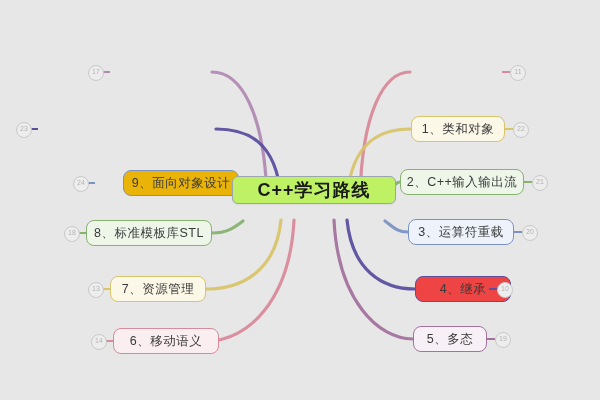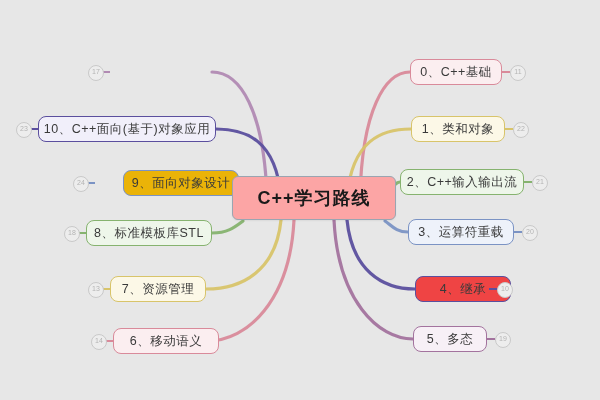--- a/index.html
+++ b/index.html
@@ -40,25 +40,25 @@
     white-space: nowrap;
     letter-spacing: 0.5px;
     color: #3a3a3a;
     font-size: 12.5px;
     padding: 0 10px;
     height: 26px;
   }
   .node.center {
     border-radius: 6px;
     border: 1.5px solid #9aa5b1;
-    background: #fca5a5;
+    background: #bef264;
     color: #1a1a1a;
     font-size: 18px;
     font-weight: bold;
-    height: 44px;
+    height: 28px;
     padding: 0 22px;
     letter-spacing: 1px;
     box-shadow: 0 1px 2px rgba(0,0,0,0.06);
   }
   .badge {
     position: absolute;
     width: 14px;
     height: 14px;
     border-radius: 50%;
     border: 1px solid #c9c9c9;
@@ -86,23 +86,20 @@
       <path d="M 385 221 C 392 226 396 232 408 232" stroke="#7b93c4" stroke-width="3.2" fill="none" stroke-linecap="round" opacity="0.95"></path>
       <path d="M 347 220 C 352 270 382 289 415 289" stroke="#5b4f9e" stroke-width="3.2" fill="none" stroke-linecap="round" opacity="0.95"></path>
       <path d="M 334 220 C 338 300 378 339 413 339" stroke="#a3739e" stroke-width="3.2" fill="none" stroke-linecap="round" opacity="0.95"></path>
       <path d="M 267 197 C 264 110 240 72 212 72" stroke="#b18ab3" stroke-width="3.2" fill="none" stroke-linecap="round" opacity="0.95"></path>
       <path d="M 281 197 C 276 140 246 129 216 129" stroke="#5b4f9e" stroke-width="3.2" fill="none" stroke-linecap="round" opacity="0.95"></path>
       <path d="M 243 196 C 235 188 228 183 211 183" stroke="#7b93c4" stroke-width="3.2" fill="none" stroke-linecap="round" opacity="0.95"></path>
       <path d="M 243 221 C 235 227 228 233 212 233" stroke="#86b36f" stroke-width="3.2" fill="none" stroke-linecap="round" opacity="0.95"></path>
       <path d="M 281 220 C 276 270 243 289 206 289" stroke="#d8c46a" stroke-width="3.2" fill="none" stroke-linecap="round" opacity="0.95"></path>
       <path d="M 294 220 C 290 300 248 341 207 341" stroke="#d98a9a" stroke-width="3.2" fill="none" stroke-linecap="round" opacity="0.95"></path>
     </svg>
-<div class="node" style="left: 410px; top: 59px; width: 92px; border-color: rgb(217, 138, 154); background: rgb(251, 238, 240);">
-      <span>0、C++基础</span>
-    </div>
     <div class="stub" style="background: rgb(217, 138, 154); top: 71px; left: 502px;"></div>
     <div class="badge" style="top: 65px; left: 510px;">11</div>
     <div class="node" style="left: 411px; top: 116px; width: 94px; border-color: rgb(216, 196, 106); background: rgb(252, 248, 231);">
       <span>1、类和对象</span>
     </div>
     <div class="stub" style="background: rgb(216, 196, 106); top: 128px; left: 505px;"></div>
     <div class="badge" style="top: 122px; left: 513px;">22</div>
     <div class="node" style="left: 400px; top: 169px; width: 124px; border-color: rgb(134, 179, 111); background: rgb(238, 246, 234);">
       <span>2、C++输入输出流</span>
     </div>
@@ -118,23 +115,20 @@
     </div>
     <div class="stub" style="background: rgb(91, 79, 158); top: 288px; left: 489px;"></div>
     <div class="badge" style="top: 282px; left: 497px;">10</div>
     <div class="node" style="left: 413px; top: 326px; width: 74px; border-color: rgb(163, 115, 158); background: rgb(247, 240, 246); text-align: right;">
       <span>5、多态</span>
     </div>
     <div class="stub" style="background: rgb(163, 115, 158); top: 338px; left: 487px;"></div>
     <div class="badge" style="top: 332px; left: 495px;">19</div>
     <div class="stub" style="background: rgb(177, 138, 179); top: 71px; left: 102px;"></div>
     <div class="badge" style="top: 65px; left: 88px;">17</div>
-    <div class="node" style="left: 38px; top: 116px; width: 178px; border-color: rgb(91, 79, 158); background: rgb(241, 239, 250);">
-      <span>10、C++面向(基于)对象应用</span>
-    </div>
     <div class="stub" style="background: rgb(91, 79, 158); top: 128px; left: 30px;"></div>
     <div class="badge" style="top: 122px; left: 16px;">23</div>
     <div class="node" style="left: 95px; top: 170px; width: 116px; border-color: rgb(123, 147, 196); background: #eab308; margin-left: 28px;">
       <span>9、面向对象设计</span>
     </div>
     <div class="stub" style="background: rgb(123, 147, 196); top: 182px; left: 87px;"></div>
     <div class="badge" style="top: 176px; left: 73px;">24</div>
     <div class="node" style="left: 86px; top: 220px; width: 126px; border-color: rgb(134, 179, 111); background: rgb(238, 246, 234);">
       <span>8、标准模板库STL</span>
     </div>

